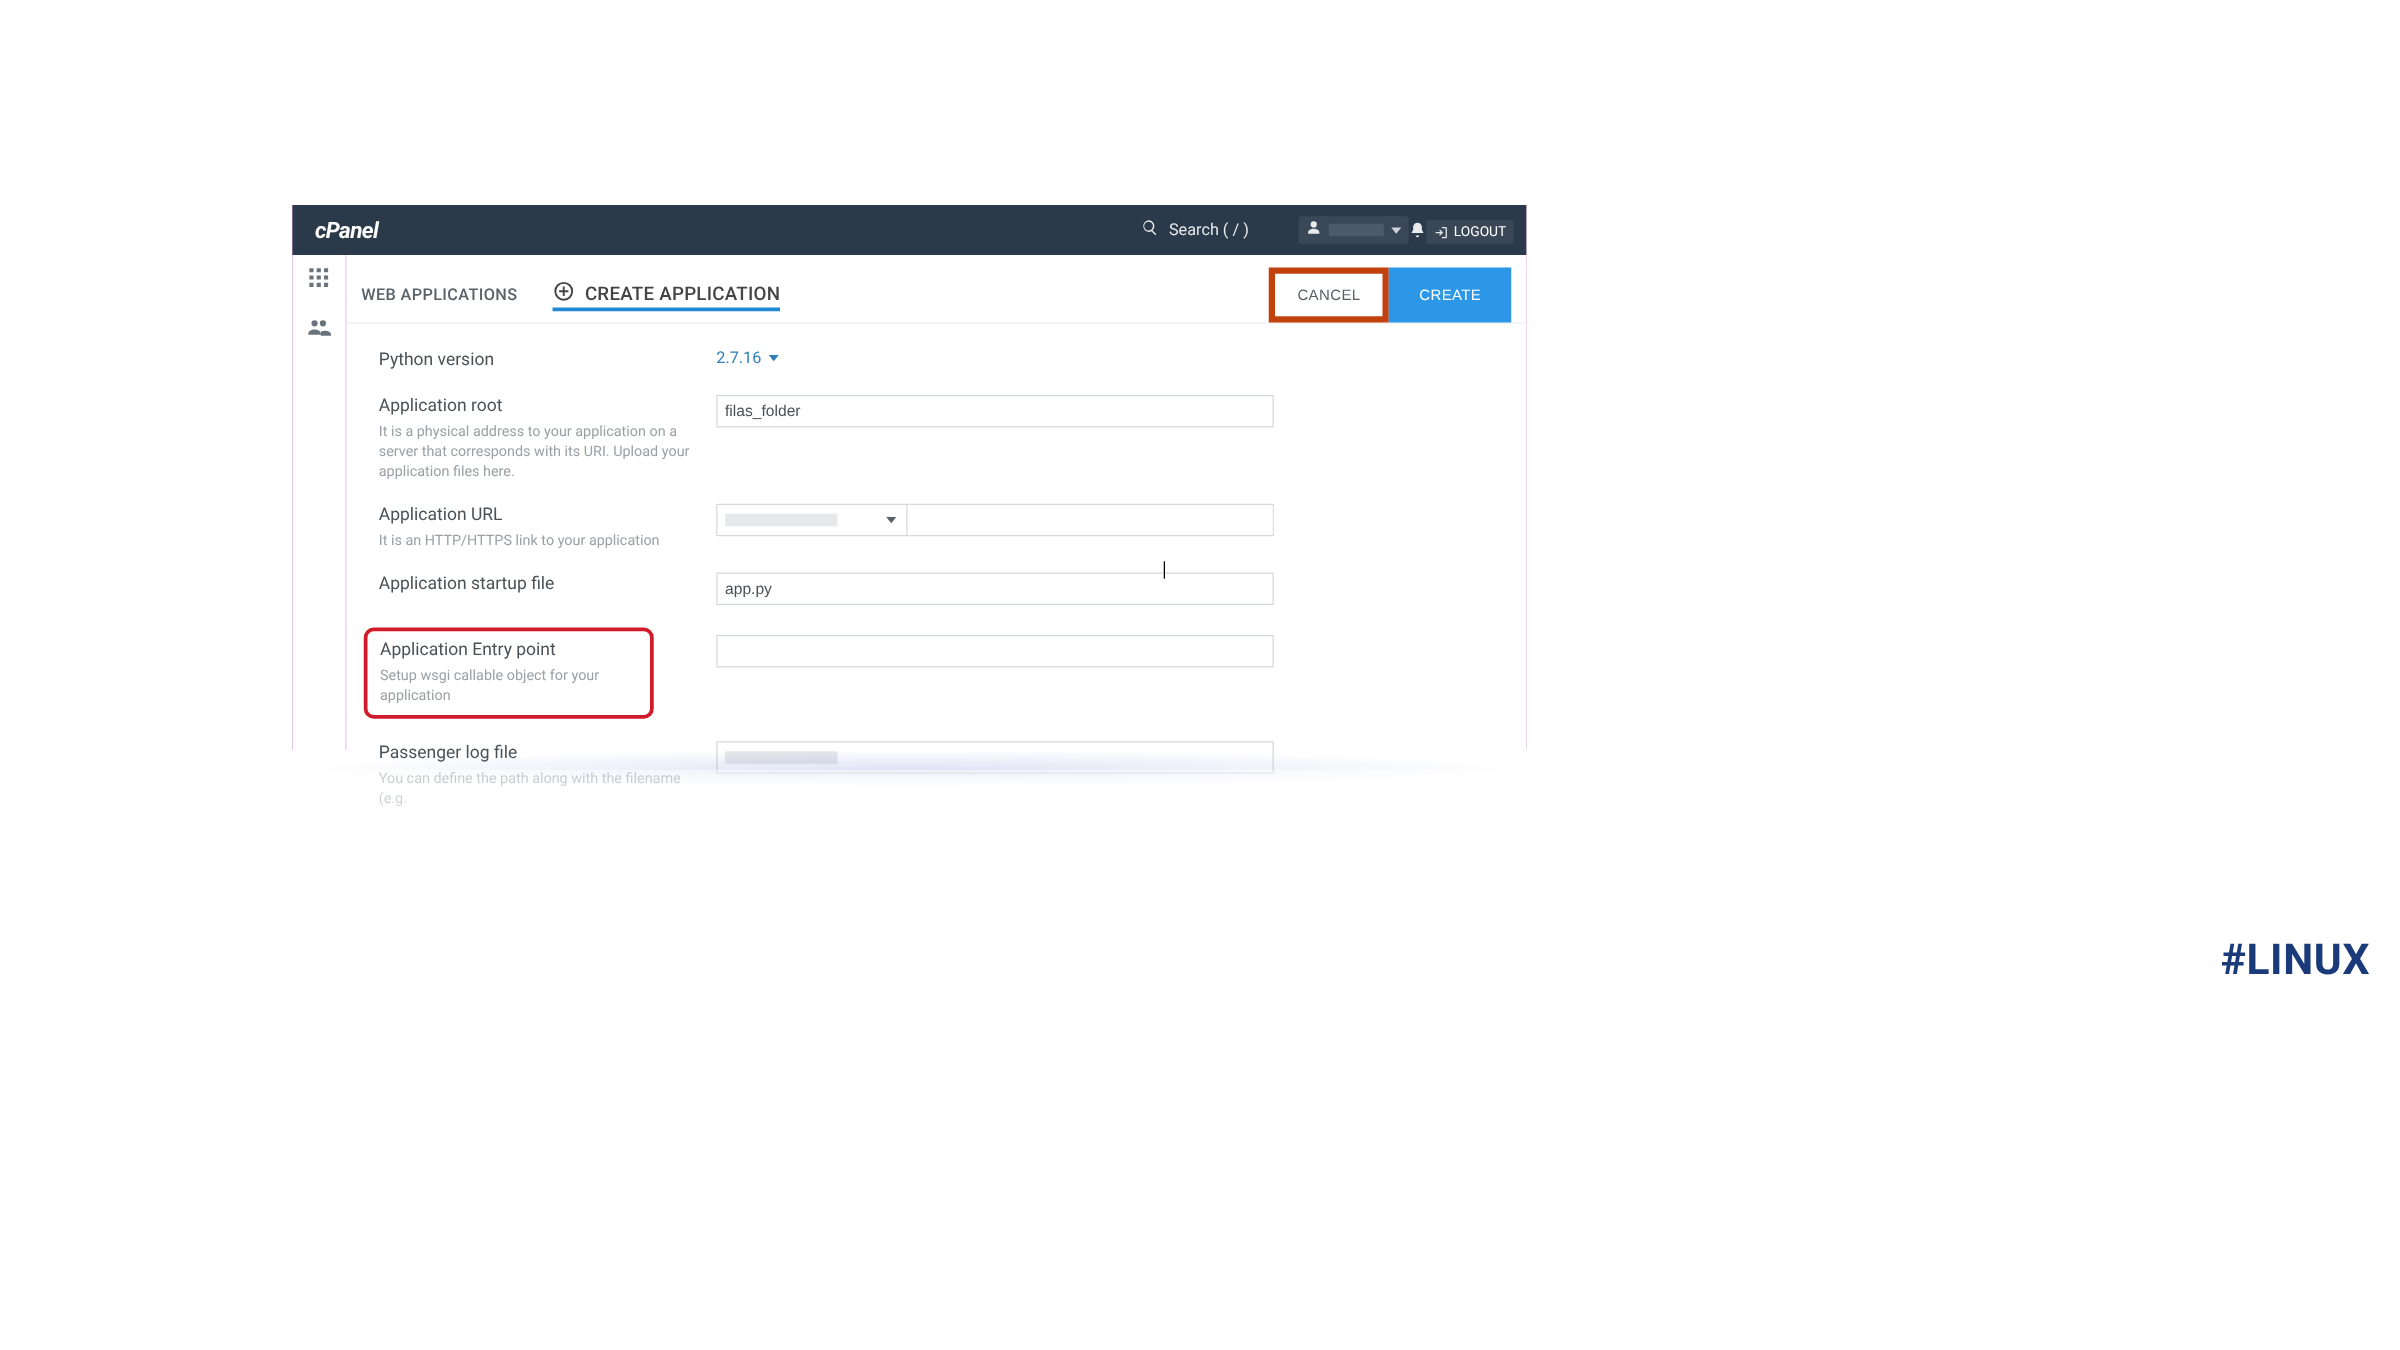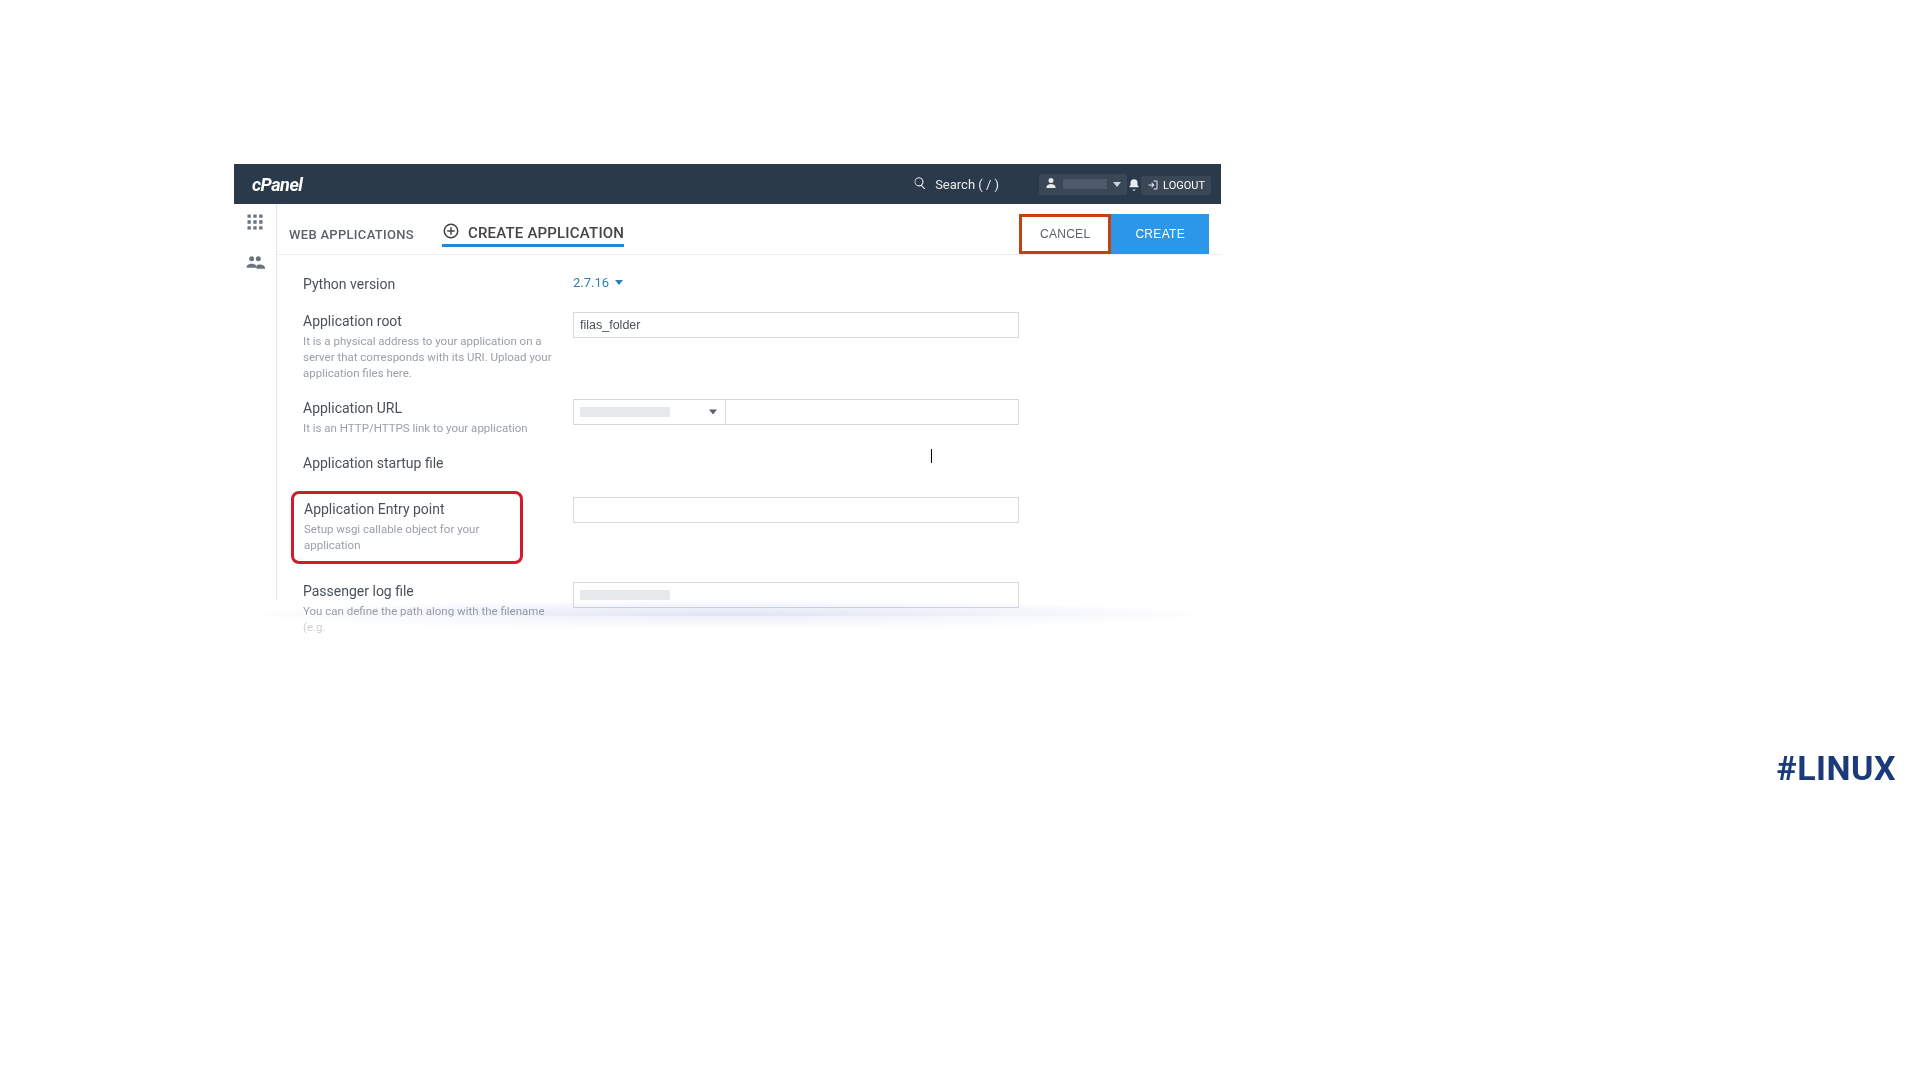--- a/index.html
+++ b/index.html
@@ -122,21 +122,21 @@
   .crumb2 .plus-circle svg { width: 18px; height: 18px; stroke: #444; fill: none; stroke-width: 2; }
   .crumbs-spacer { flex: 1; }
   .action-buttons {
     display: flex;
     gap: 0;
     align-self: flex-start;
   }
   .btn-cancel {
     background: #fff;
     color: #5a6168;
-    border: 3px solid #c2410c;
+    border: 5px solid #c2410c;
     font-size: 12px;
     padding: 10px 18px;
     cursor: pointer;
     letter-spacing: 0.3px;
   }
   .btn-create {
     background: #2b97e6;
     color: #fff;
     border: none;
     font-size: 12px;
@@ -392,20 +392,23 @@
               </div>
               <input class="sel-right text-input" style="border: none; height: 24px;">
             </div>
           </div>
         </div>
 
         <div class="form-row">
           <div class="form-label-col">
             <div class="form-label">Application startup file</div>
           </div>
+          <div class="form-input-col">
+            <input class="text-input" value="app.py" style="">
+          </div>
         </div>
 
         <div class="form-row">
           <div class="form-label-col">
             <div class="highlight-box">
               <div class="form-label">Application Entry point</div>
               <div class="form-hint">Setup wsgi callable object for your application</div>
             </div>
           </div>
           <div class="form-input-col" style="padding-top:6px">

